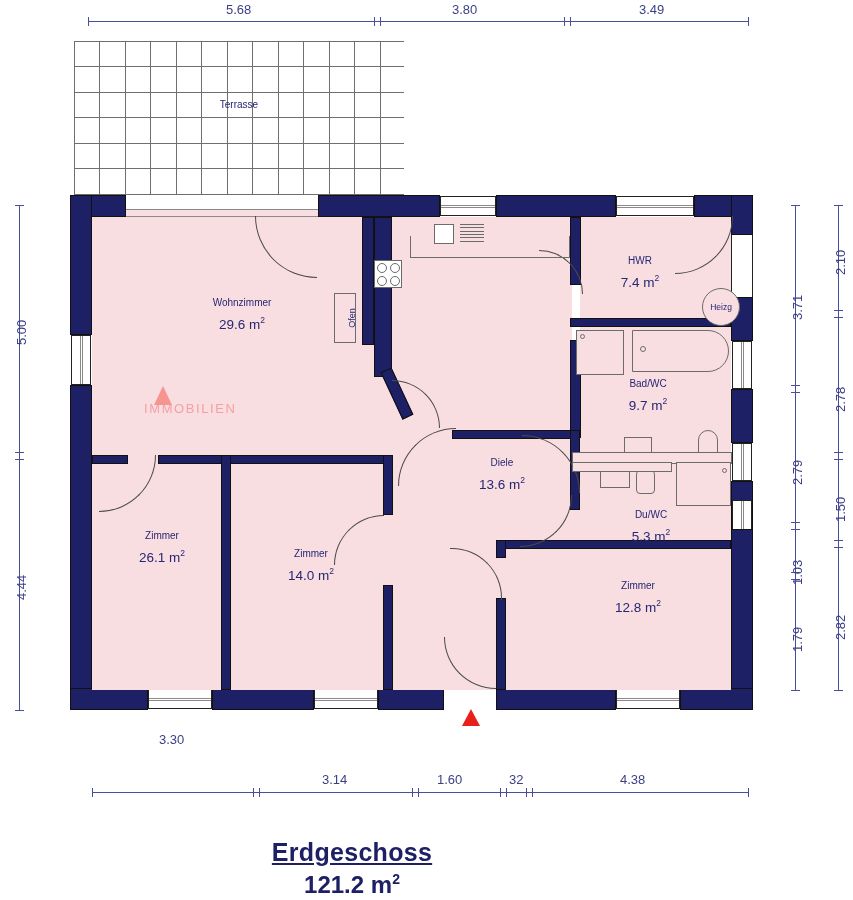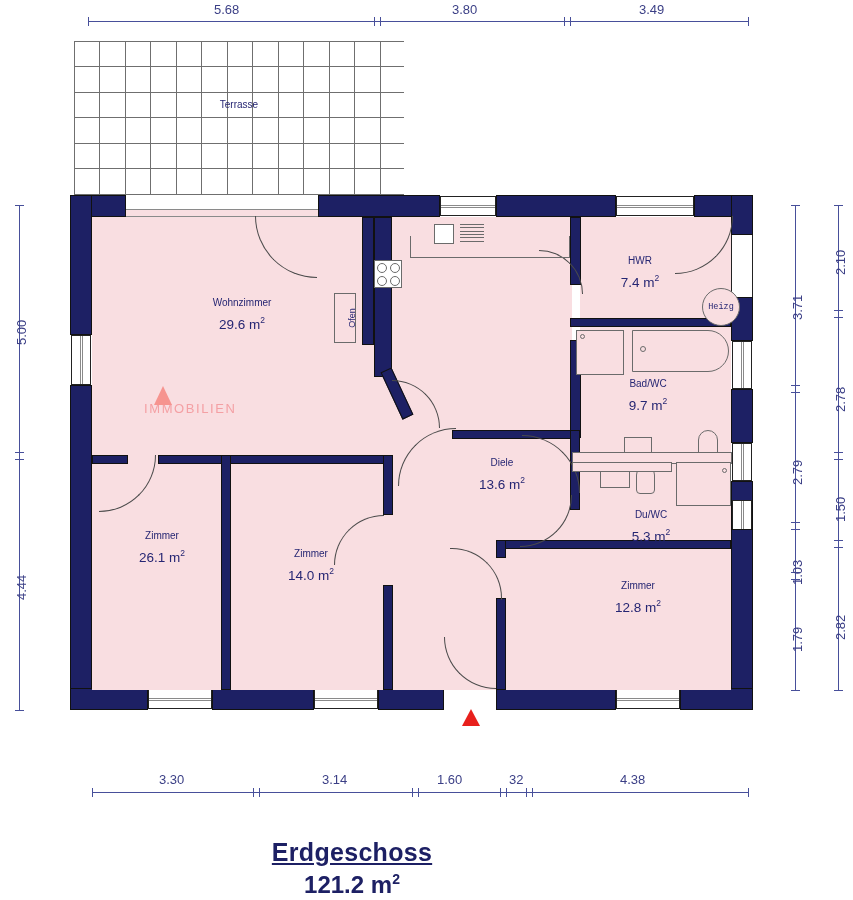--- a/index.html
+++ b/index.html
@@ -68,21 +68,21 @@
 
 <div id="stage">
 
   <div class="dimline dimH" style="left:88px;top:21px;width:660px;"></div>
   <div class="tickV" style="left:88px;top:17px;"></div>
   <div class="tickV" style="left:374px;top:17px;"></div>
   <div class="tickV" style="left:380px;top:17px;"></div>
   <div class="tickV" style="left:564px;top:17px;"></div>
   <div class="tickV" style="left:570px;top:17px;"></div>
   <div class="tickV" style="left:748px;top:17px;"></div>
-  <div class="dimtxt" style="left:214px;top:2px;">5.68</div>
+  <div class="dimtxt" style="left:226px;top:2px;">5.68</div>
   <div class="dimtxt" style="left:452px;top:2px;">3.80</div>
   <div class="dimtxt" style="left:639px;top:2px;">3.49</div>
 
   <div id="terrasse" style="left:74px;top:41px;width:330px;height:154px;"></div>
   <div class="lbl" style="left:164px;top:97px;width:150px;">
     <span class="nm">Terrasse</span>
   </div>
 
   <div class="wall" style="left:70px;top:195px;width:56px;height:22px;"></div>
   <div class="wall" style="left:318px;top:195px;width:122px;height:22px;"></div>
@@ -181,21 +181,21 @@
   <div class="circ" style="left:390px;top:263px;width:10px;height:10px;"></div>
   <div class="circ" style="left:377px;top:276px;width:10px;height:10px;"></div>
   <div class="circ" style="left:390px;top:276px;width:10px;height:10px;"></div>
 
   <div class="fix" style="left:334px;top:293px;width:22px;height:50px;"></div>
   <div class="abs" style="left:329px;top:295px;width:46px;height:46px;">
     <span style="display:block;color:#262673;font-size:9px;transform:rotate(-90deg);transform-origin:center;line-height:46px;text-align:center;">Ofen</span>
   </div>
 
   <div class="circ" style="left:702px;top:288px;width:38px;height:38px;background:#f9dee1;"></div>
-  <div class="abs" style="left:702px;top:288px;width:38px;height:38px;color:#262673;font-size:8.5px;text-align:center;line-height:38px;font-family:Liberation Mono, monospace;">Heizg</div>
+  <div class="abs" style="left:702px;top:288px;width:38px;height:38px;color:#262673;font-size:8.5px;text-align:center;line-height:38px;">Heizg</div>
 
   <div class="fix" style="left:576px;top:330px;width:48px;height:45px;"></div>
   <div class="circ" style="left:580px;top:334px;width:5px;height:5px;"></div>
   <div class="fix" style="left:632px;top:330px;width:97px;height:42px;border-radius:0 22px 22px 0;"></div>
   <div class="circ" style="left:640px;top:346px;width:6px;height:6px;"></div>
 
   <div class="fix" style="left:624px;top:437px;width:28px;height:18px;"></div>
   <div class="fix" style="left:698px;top:430px;width:20px;height:25px;border-radius:10px 10px 3px 3px;"></div>
   <div class="fix" style="left:572px;top:452px;width:160px;height:12px;"></div>
 
@@ -285,21 +285,21 @@
   <div class="tickV" style="left:92px;top:788px;"></div>
   <div class="tickV" style="left:253px;top:788px;"></div>
   <div class="tickV" style="left:259px;top:788px;"></div>
   <div class="tickV" style="left:412px;top:788px;"></div>
   <div class="tickV" style="left:418px;top:788px;"></div>
   <div class="tickV" style="left:500px;top:788px;"></div>
   <div class="tickV" style="left:506px;top:788px;"></div>
   <div class="tickV" style="left:526px;top:788px;"></div>
   <div class="tickV" style="left:532px;top:788px;"></div>
   <div class="tickV" style="left:748px;top:788px;"></div>
-  <div class="dimtxt" style="left:159px;top:772px;">3.30</div>
+  <div class="dimtxt" style="left:159px;top:732px;">3.30</div>
   <div class="dimtxt" style="left:322px;top:772px;">3.14</div>
   <div class="dimtxt" style="left:437px;top:772px;">1.60</div>
   <div class="dimtxt" style="left:509px;top:772px;">32</div>
   <div class="dimtxt" style="left:620px;top:772px;">4.38</div>
 
   <div id="title" style="top:838px;">
     <div id="titleMain">Erdgeschoss</div>
     <div id="titleArea"><span>121.2 m</span><sup>2</sup></div>
   </div>
 

